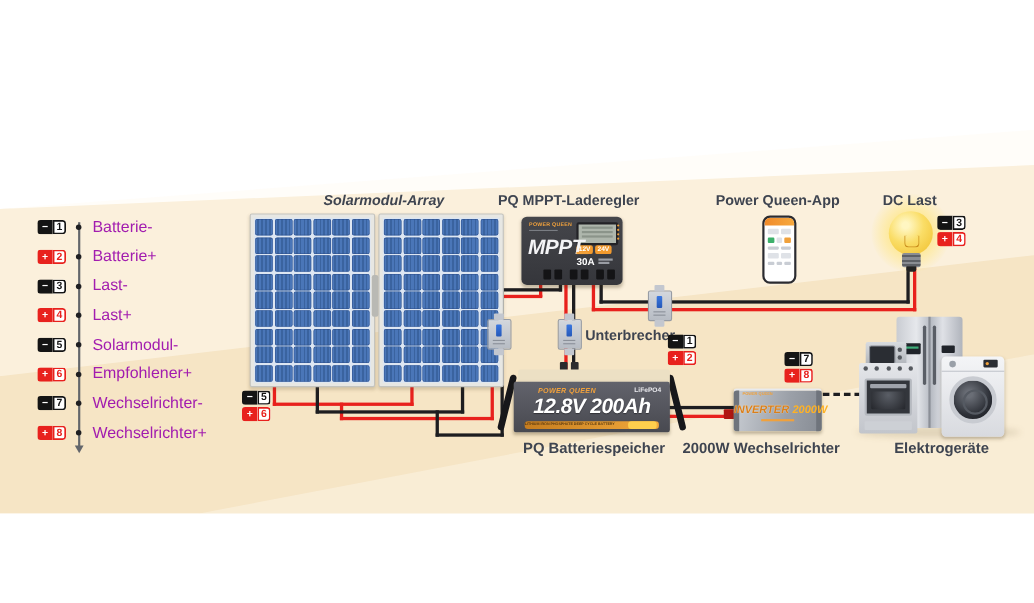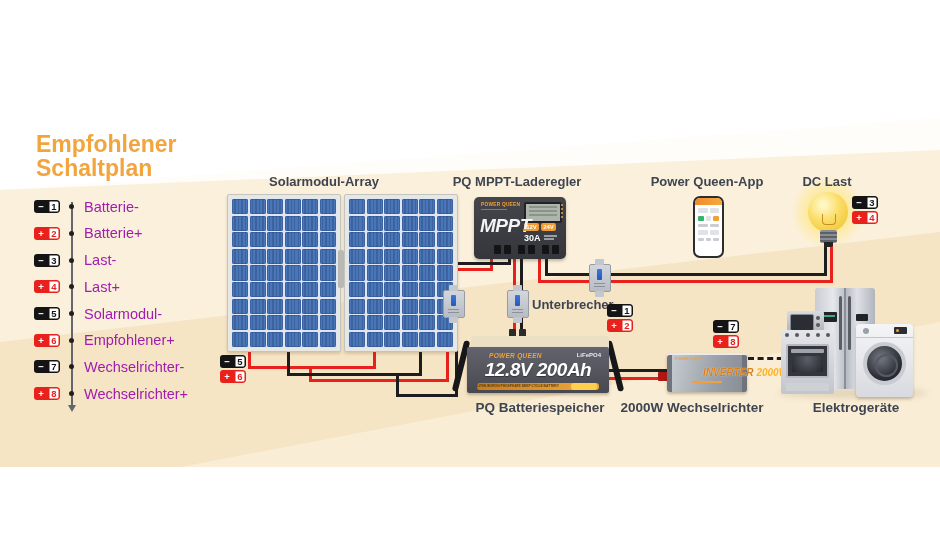--- a/index.html
+++ b/index.html
@@ -113,21 +113,21 @@
   .batt-nub{position:absolute;width:7px;height:8px;background:#2b2b2e;border-radius:1px;z-index:2;}
   
   .inv{position:absolute;left:667px;top:353px;width:80px;height:39px;border-radius:3px;z-index:3;
       background:linear-gradient(100deg,#caced4,#9ba0a8 60%,#878c94);border-top:2px solid #e8eaee;
       box-shadow:0 2px 3px rgba(60,45,15,.3);box-sizing:border-box;}
   .inv .cap{position:absolute;top:0;width:5px;height:37px;background:#6f747c;}
   .inv .brand{position:absolute;left:8px;top:2px;font-size:6px;font-weight:800;color:#f0a13c;
       transform:scale(.6);transform-origin:left top;white-space:nowrap;}
   .inv .name{position:absolute;left:0;right:0;top:12px;text-align:center;font-size:10px;font-weight:900;
       font-style:italic;white-space:nowrap;}
-  .inv .name .w1{color:#d97f1c;text-shadow:0 0 1px #fff6e0;padding-left:36px;}
+  .inv .name .w1{color:#d97f1c;text-shadow:0 0 1px #fff6e0;}
   .inv .name .w2{color:#ffb224;margin-left:3px;}
   .inv .obar{position:absolute;left:25px;top:26px;width:30px;height:2px;background:#f0a13c;}
   .inv-conn{position:absolute;left:658px;top:372px;width:13px;height:9px;background:#b11712;border-radius:1px;z-index:3;}
   
   .appl{position:absolute;z-index:3;}
   .fridge{left:815px;top:288px;width:60px;height:101px;border-radius:3px;
       background:linear-gradient(90deg,#c9ccd2,#e6e8ec 30%,#b6bac2 52%,#dfe1e6 70%,#b0b4bc);}
   .fridge .div{position:absolute;left:29px;top:0;width:2px;height:101px;background:#8b8f97;}
   .fridge .h1{position:absolute;left:24px;top:8px;width:3px;height:54px;background:#5a5e66;border-radius:2px;}
   .fridge .h2{position:absolute;left:33px;top:8px;width:3px;height:54px;background:#5a5e66;border-radius:2px;}
@@ -157,24 +157,20 @@
       background:rgba(90,70,30,.15);filter:blur(3px);z-index:2;}
 </style>
 </head>
 <body>
 
 <div class="stage">
   <div class="band"></div>
   <div class="facetA"></div>
   <div class="facetB"></div>
 
-  <div class="title">
-    <div>Empfohlener</div>
-    <div>Schaltplan</div>
-  </div>
 
   <div class="lline"></div>
   <div class="larrow"></div>
   <div class="legend">
     <div class="lrow">
       <span class="badge neg">
           <span class="s">−</span>
           <span class="n">1</span>
         </span>
       <span class="ldot"></span>
@@ -231,21 +227,21 @@
     <div class="lrow">
       <span class="badge pos">
           <span class="s">+</span>
           <span class="n">8</span>
         </span>
       <span class="ldot"></span>
       <span class="llabel">Wechselrichter+</span>
     </div>
   </div>
 
-  <div class="clabel" style="left:324px;top:174px;">Solarmodul-Array</div>
+  <div class="clabel" style="left:349px;top:174px;font-style:italic;">Solarmodul-Array</div>
   <div class="clabel" style="left:517px;top:174px;">PQ MPPT-Laderegler</div>
   <div class="clabel" style="left:707px;top:174px;">Power Queen-App</div>
   <div class="clabel" style="left:827px;top:174px;">DC Last</div>
   <div class="clabel" style="left:532px;top:297px;transform:none;">Unterbrecher</div>
   <div class="clabel bottom" style="left:540px;top:400px;text-align:right;">PQ Batteriespeicher</div>
   <div class="clabel bottom" style="left:692px;top:400px;">2000W Wechselrichter</div>
   <div class="clabel bottom" style="left:856px;top:400px;">Elektrogeräte</div>
 
   <div class="wire red" style="left:248px;top:350px;width:3px;height:19px;"></div>
   <div class="wire red" style="left:373px;top:350px;width:3px;height:19px;"></div>

